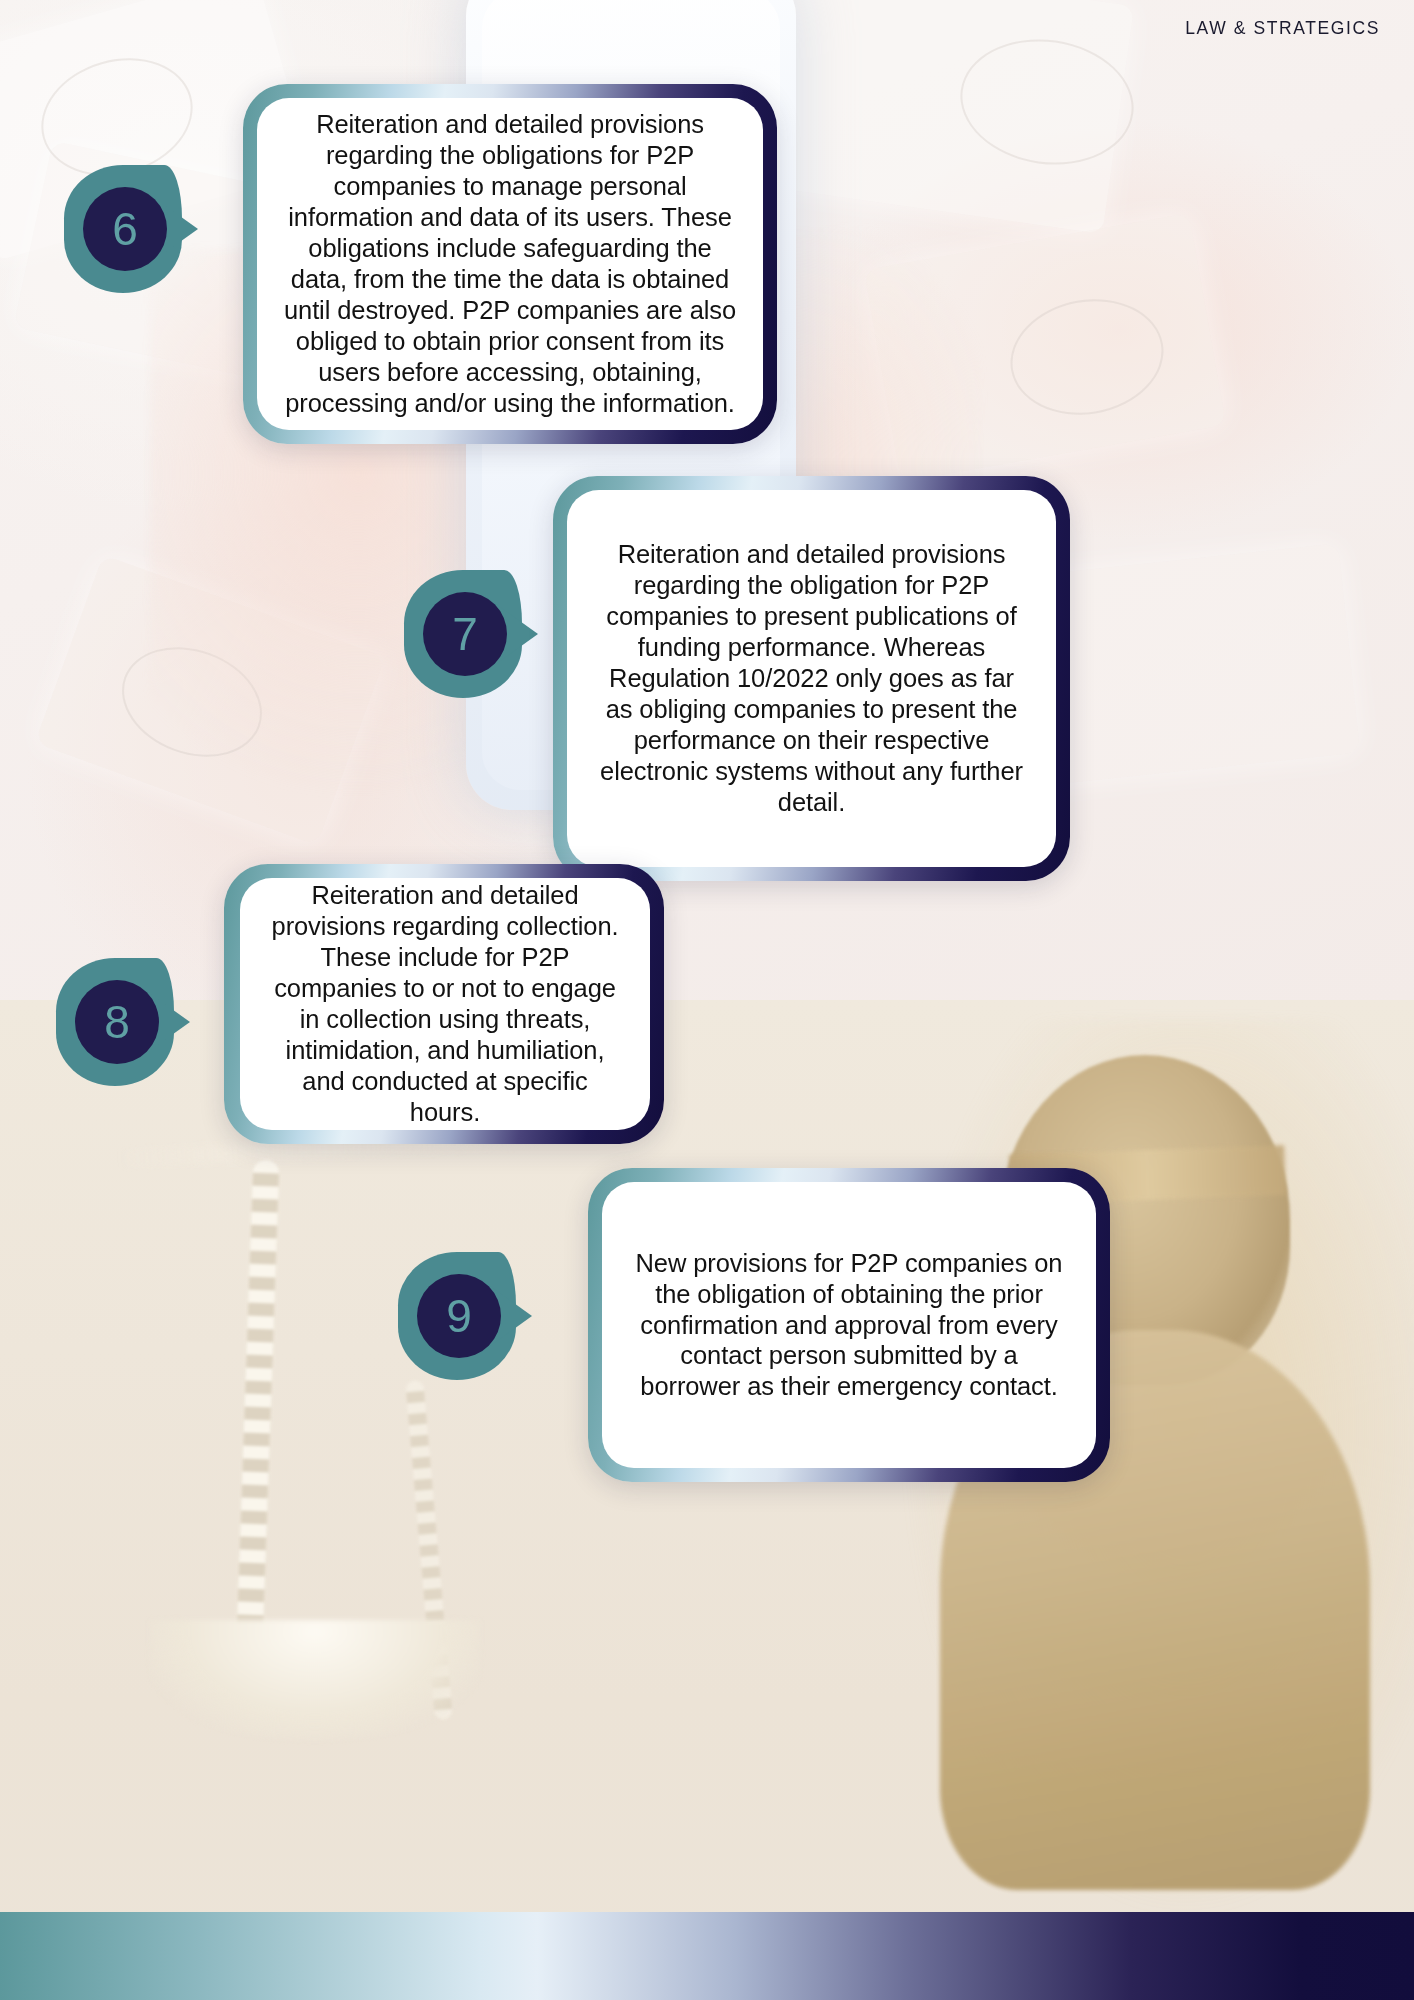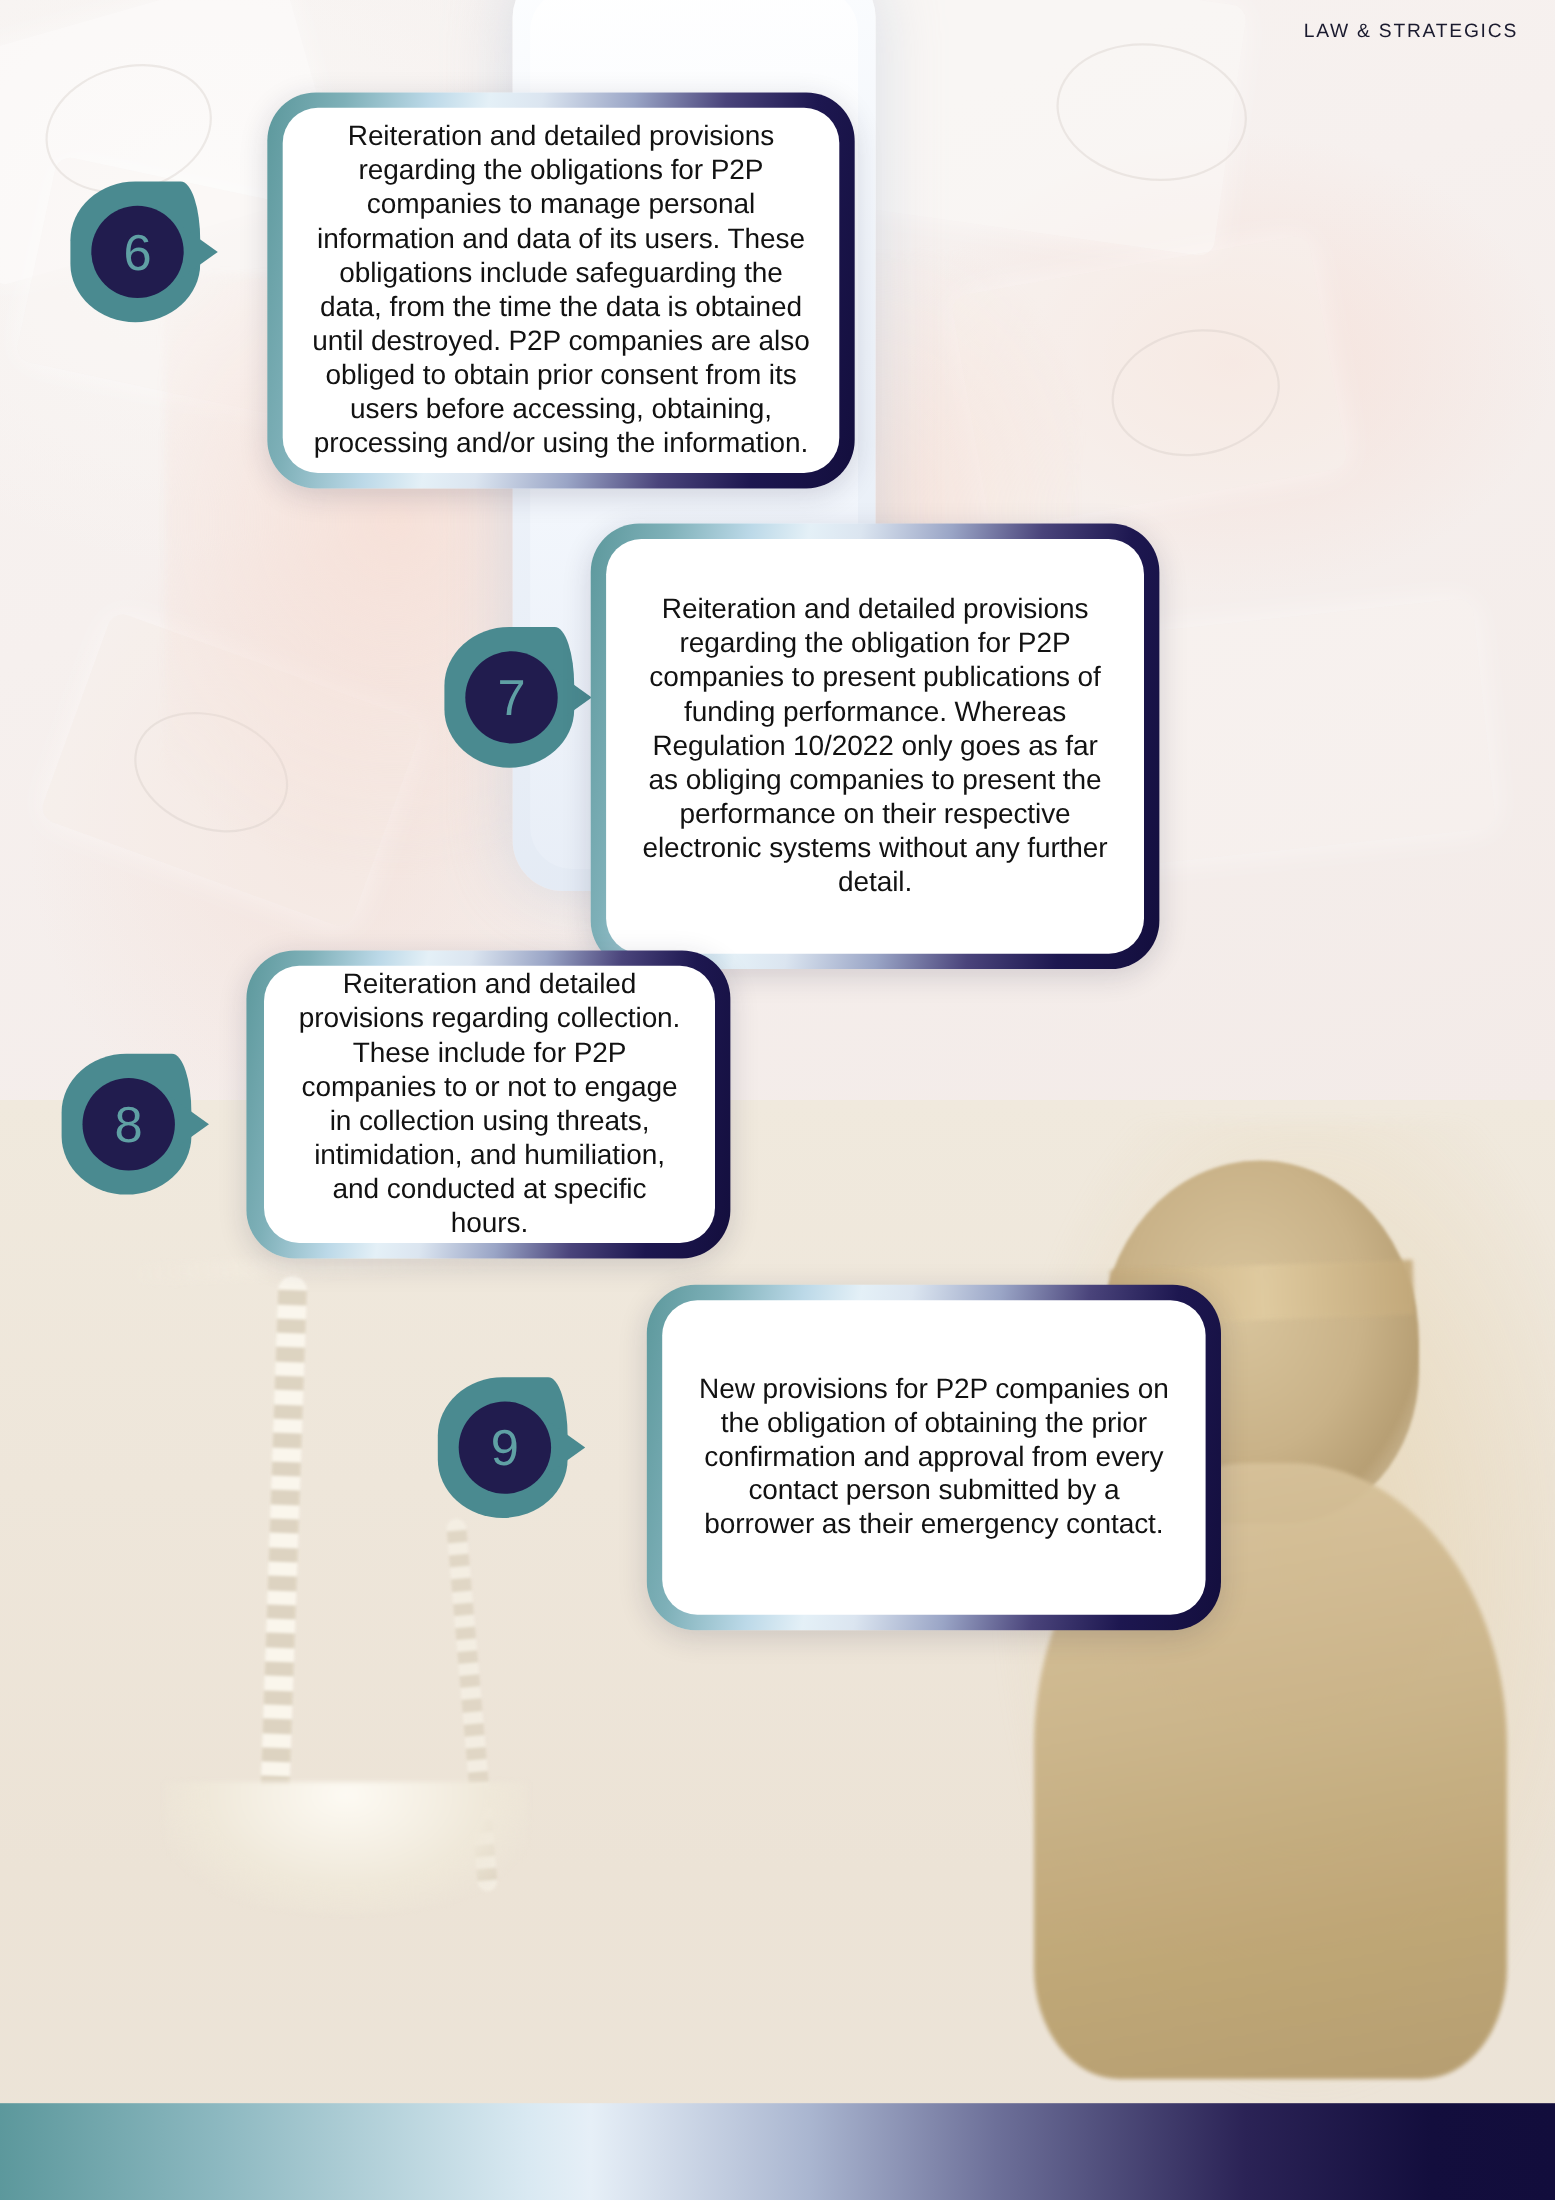--- a/index.html
+++ b/index.html
@@ -144,21 +144,21 @@
     background:#fff;border-radius:32px;
     display:flex;align-items:center;justify-content:flex-start;
     padding:18px 26px;
   }
   .card-text{
     text-align:center;color:#121212;font-size:25.5px;line-height:1.215;
     font-weight:400;letter-spacing:-.1px;
   }
 
   #card-6{left:243px;top:84px;width:534px;height:360px;}
-  #card-7{left:537px;top:476px;width:517px;height:405px;}
+  #card-7{left:553px;top:476px;width:517px;height:405px;}
   #card-8{left:224px;top:864px;width:440px;height:280px;padding-left:16px;}
   #card-9{left:588px;top:1168px;width:522px;height:314px;}
 
   
   .pin{position:absolute;width:144px;height:128px;}
   .pin-blob{
     position:absolute;left:0;top:0;width:118px;height:128px;
     background:#4a8a90;border-radius:60% 18% 60% 60%/50% 50% 50% 50%;
   }
   .pin-tip{

